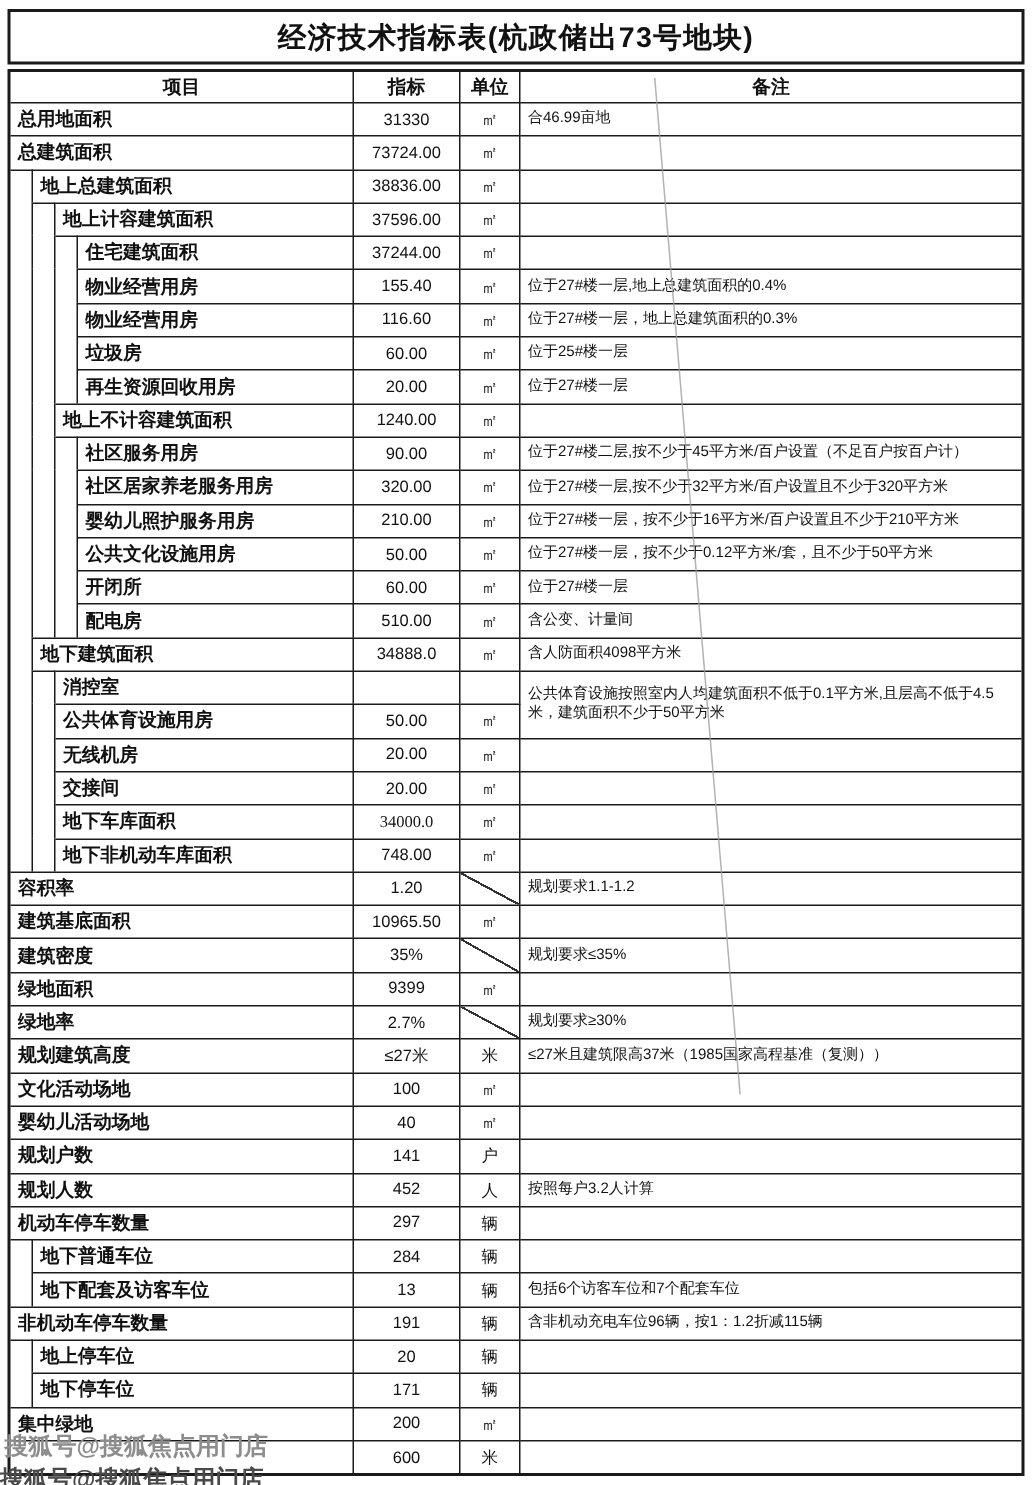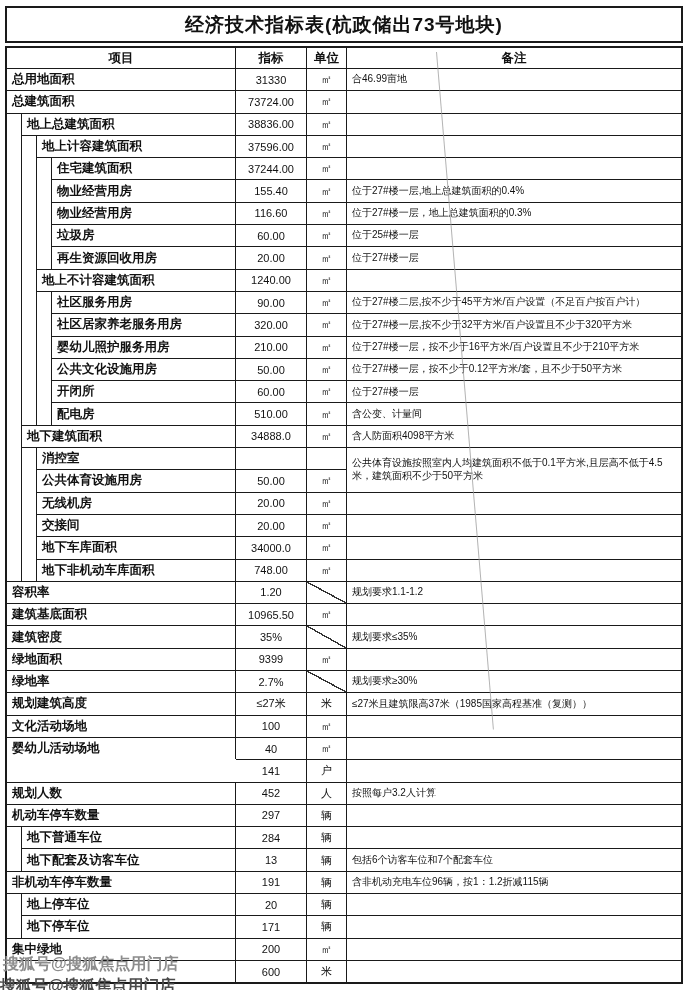--- a/index.html
+++ b/index.html
@@ -195,21 +195,21 @@
       <div class="cell remark bt" style="grid-area: 21 / 7;"></div>
       <div class="cell vr" style="grid-area: 22 / 1;"></div>
       <div class="cell vr" style="grid-area: 22 / 2;"></div>
       <div class="cell label vr bt" style="grid-area: 22 / 3 / auto / 5;">交接间</div>
       <div class="cell val vr bt" style="grid-area: 22 / 5;">20.00</div>
       <div class="cell unit vr bt" style="grid-area: 22 / 6;">㎡</div>
       <div class="cell remark bt" style="grid-area: 22 / 7;"></div>
       <div class="cell vr" style="grid-area: 23 / 1;"></div>
       <div class="cell vr" style="grid-area: 23 / 2;"></div>
       <div class="cell label vr bt" style="grid-area: 23 / 3 / auto / 5;">地下车库面积</div>
-      <div class="cell val vr bt" style="grid-area: 23 / 5;">34000.0</div>
+      <div class="cell val vr bt" style="grid-area: 23 / 5; font-family: Liberation Serif, serif;">34000.0</div>
       <div class="cell unit vr bt" style="grid-area: 23 / 6;">㎡</div>
       <div class="cell remark bt" style="grid-area: 23 / 7;"></div>
       <div class="cell vr" style="grid-area: 24 / 1;"></div>
       <div class="cell vr" style="grid-area: 24 / 2;"></div>
       <div class="cell label vr bt" style="grid-area: 24 / 3 / auto / 5;">地下非机动车库面积</div>
       <div class="cell val vr bt" style="grid-area: 24 / 5;">748.00</div>
       <div class="cell unit vr bt" style="grid-area: 24 / 6;">㎡</div>
       <div class="cell remark bt" style="grid-area: 24 / 7;"></div>
       <div class="cell label vr bt" style="grid-area: 25 / 1 / auto / 5;">容积率</div>
       <div class="cell val vr bt" style="grid-area: 25 / 5;">1.20</div>
@@ -236,20 +236,21 @@
       <div class="cell unit vr bt" style="grid-area: 30 / 6;">米</div>
       <div class="cell remark bt" style="grid-area: 30 / 7;">≤27米且建筑限高37米（1985国家高程基准（复测））</div>
       <div class="cell label vr bt" style="grid-area: 31 / 1 / auto / 5;">文化活动场地</div>
       <div class="cell val vr bt" style="grid-area: 31 / 5;">100</div>
       <div class="cell unit vr bt" style="grid-area: 31 / 6;">㎡</div>
       <div class="cell remark bt" style="grid-area: 31 / 7;"></div>
       <div class="cell label vr bt" style="grid-area: 32 / 1 / auto / 5;">婴幼儿活动场地</div>
       <div class="cell val vr bt" style="grid-area: 32 / 5;">40</div>
       <div class="cell unit vr bt" style="grid-area: 32 / 6;">㎡</div>
       <div class="cell remark bt" style="grid-area: 32 / 7;"></div>
+      <div class="cell label vr bt" style="grid-area: 33 / 1 / auto / 5;">规划户数</div>
       <div class="cell val vr bt" style="grid-area: 33 / 5;">141</div>
       <div class="cell unit vr bt" style="grid-area: 33 / 6;">户</div>
       <div class="cell remark bt" style="grid-area: 33 / 7;"></div>
       <div class="cell label vr bt" style="grid-area: 34 / 1 / auto / 5;">规划人数</div>
       <div class="cell val vr bt" style="grid-area: 34 / 5;">452</div>
       <div class="cell unit vr bt" style="grid-area: 34 / 6;">人</div>
       <div class="cell remark bt" style="grid-area: 34 / 7;">按照每户3.2人计算</div>
       <div class="cell label vr bt" style="grid-area: 35 / 1 / auto / 5;">机动车停车数量</div>
       <div class="cell val vr bt" style="grid-area: 35 / 5;">297</div>
       <div class="cell unit vr bt" style="grid-area: 35 / 6;">辆</div>

